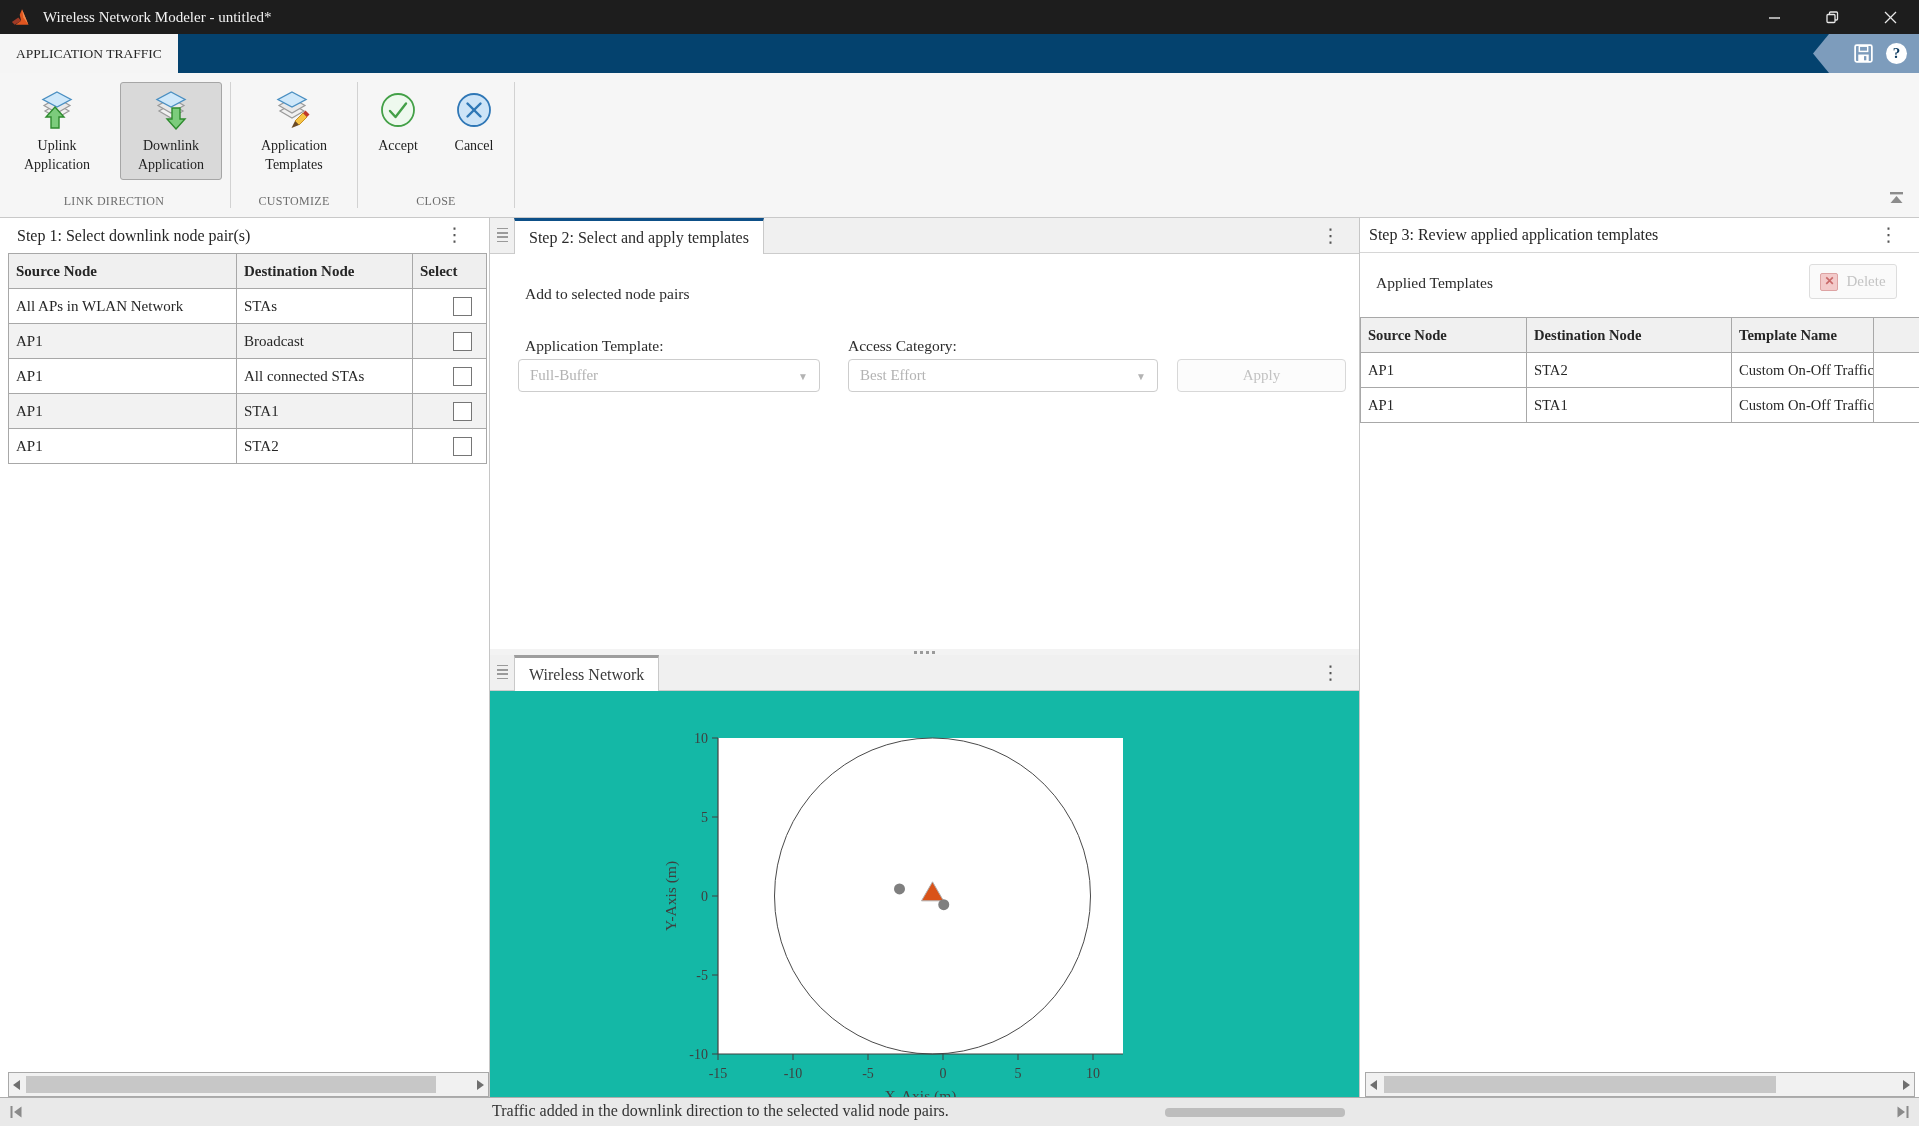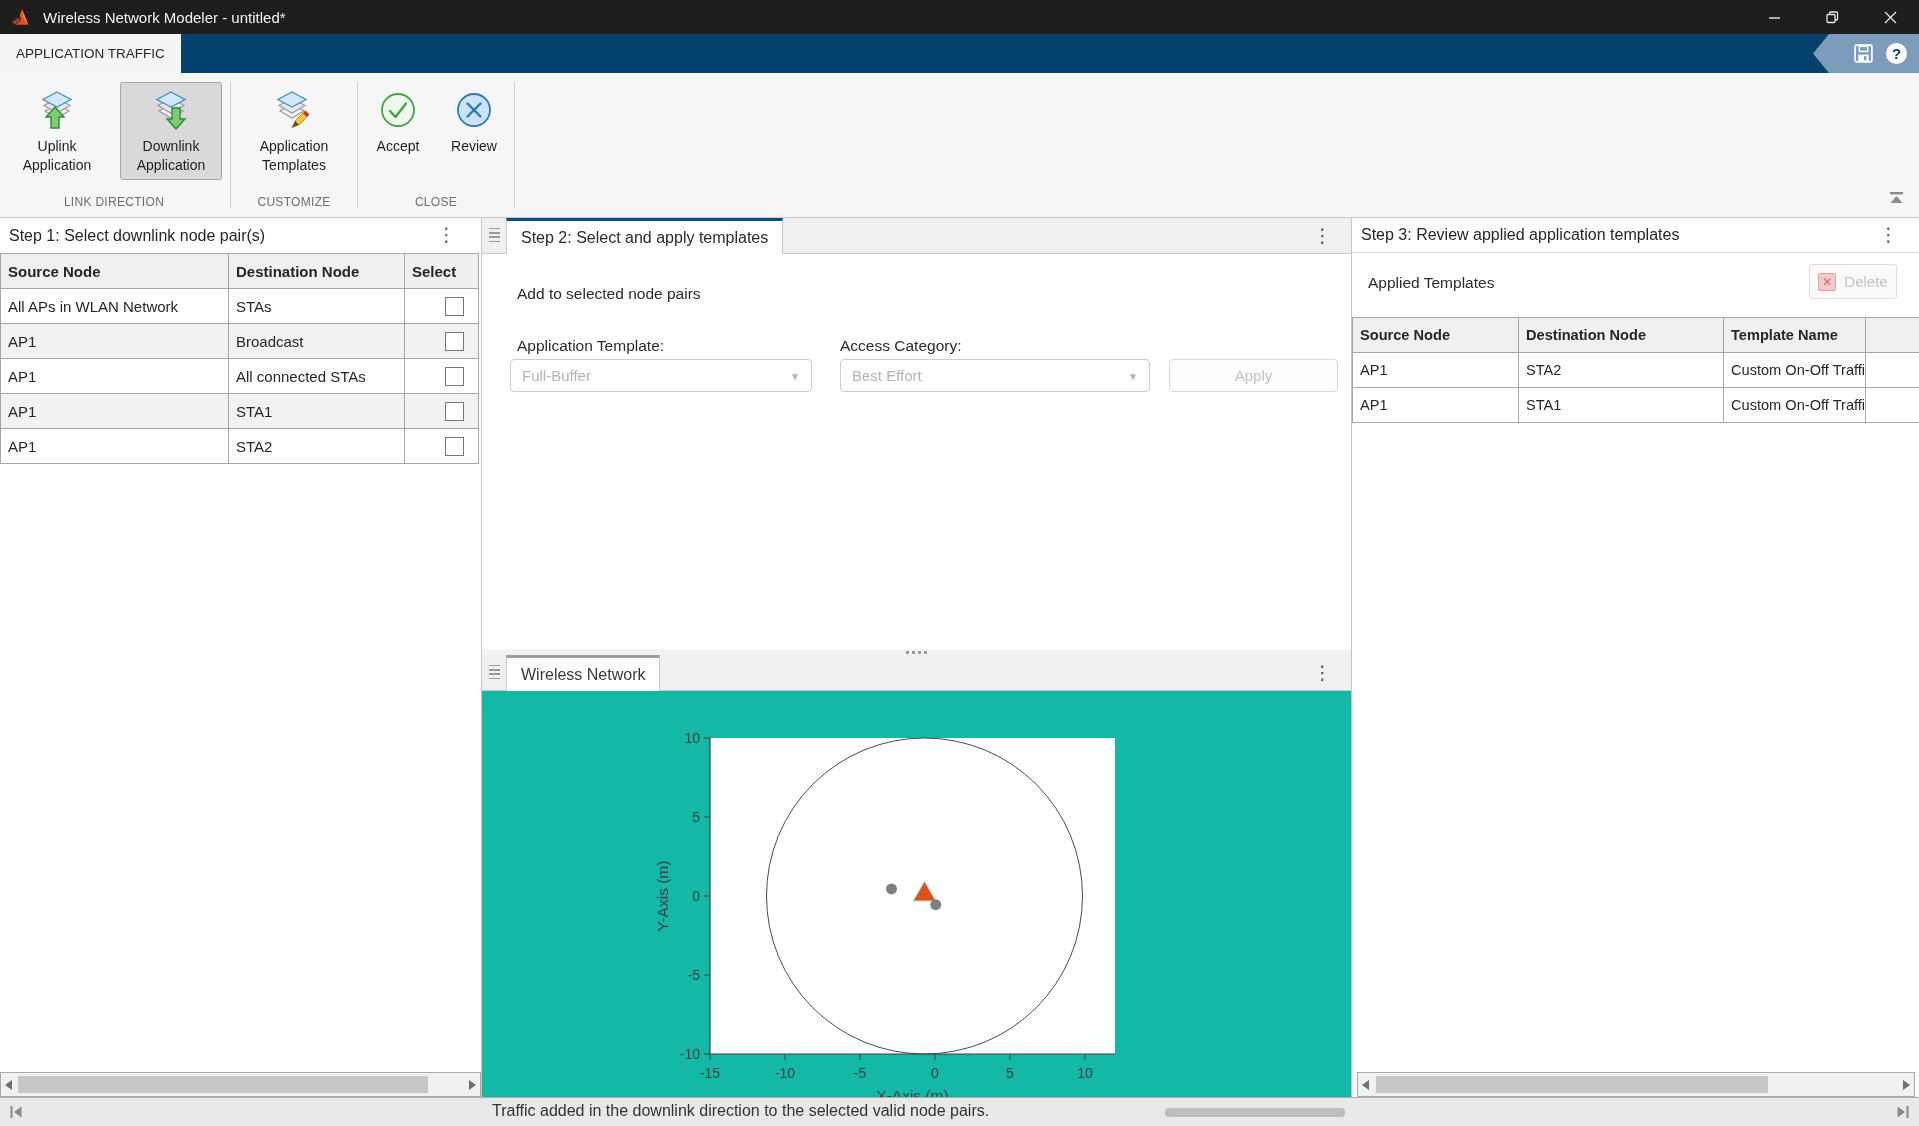--- a/index.html
+++ b/index.html
@@ -2,21 +2,21 @@
 <html><head>
 <meta charset="utf-8">
 <style>
   * { box-sizing: border-box; }
   html,body { margin:0; padding:0; }
   body {
     width:1919px; height:1126px; overflow:hidden;
     font-family:"Liberation Sans","DejaVu Sans",sans-serif;
     background:#fff; color:#262626;
   }
-  .app { width:1919px; height:1126px; display:flex; flex-direction:column; }
+  .app { width:1919px; height:1126px; display:flex; flex-direction:column;font-family:Liberation Serif, serif; }
 
   
   .titlebar { height:34px; background:#1d1d1d; display:flex; align-items:center; flex:none; }
   .tb-logo { margin:0 10px 0 11px; flex:none; }
   .tb-title { font-size:15px; color:#f2f2f2; }
   .win-controls { margin-left:auto; display:flex; height:100%; }
   .win-btn { width:58px; height:100%; display:flex; align-items:center; justify-content:center; }
 
   
   .ribbontabs { height:39px; background:#04426e; display:flex; align-items:stretch; position:relative; flex:none; }
@@ -37,21 +37,21 @@
   .tb-btn.selected { background:#d9d9d9; border-color:#a6a6a6; }
   .tb-btn svg { margin-bottom:7px; }
   .tb-btn .lbl { font-size:14px; line-height:18.5px; color:#1f1f1f; text-align:center; white-space:nowrap; }
   .tb-group-label { margin-top:auto; font-size:12px; color:#6d6d6d; text-align:center; padding-bottom:8px; letter-spacing:.3px; }
   .tb-sep { width:1px; background:#d2d2d2; margin:9px 2px; }
   .collapse-btn { position:absolute; right:14px; bottom:8px; }
 
   
   .main { height:879px; display:flex; flex:none; position:relative; }
   .vdiv { width:1px; background:#c6c6c6; }
-  .panel-left  { width:481px; position:relative; background:#fff; }
+  .panel-left  { width:481px; position:relative; background:#fff;margin-left:8px; }
   .col-mid     { width:869px; display:flex; flex-direction:column; }
   .panel-right { flex:1; position:relative; background:#fff; overflow:hidden; }
 
   .panel-header { height:35px; display:flex; align-items:center; font-size:16px; color:#262626;
                   padding-left:9px; position:relative; }
   .panel-header.bordered { border-bottom:1px solid #d6d6d6; }
   .dots { font-size:19px; color:#555; line-height:1; padding:2px 5px; }
   .dots.abs { position:absolute; top:5px; }
 
   
@@ -222,21 +222,21 @@
             <path d="M12 21 l5.5 6 L28 13.5" fill="none" stroke="#43a047" stroke-width="2.4" stroke-linecap="round" stroke-linejoin="round"></path>
           </svg>
           <span class="lbl">Accept</span>
         </div>
         <div class="tb-btn narrow">
           <svg width="40" height="40" viewBox="0 0 40 40">
             <circle cx="20" cy="20" r="16" fill="#cde4f7" stroke="#2f77b6" stroke-width="1.8"></circle>
             <line x1="13.5" y1="13.5" x2="26.5" y2="26.5" stroke="#2f77b6" stroke-width="2.4" stroke-linecap="round"></line>
             <line x1="26.5" y1="13.5" x2="13.5" y2="26.5" stroke="#2f77b6" stroke-width="2.4" stroke-linecap="round"></line>
           </svg>
-          <span class="lbl">Review</span>
+          <span class="lbl">Cancel</span>
         </div>
       </div>
       <div class="tb-group-label">CLOSE</div>
     </div>
     <div class="tb-sep"></div>
 
     <div class="collapse-btn">
       <svg width="17" height="14" viewBox="0 0 17 14">
         <rect x="2" y="1" width="13" height="2.4" fill="#8c8c8c"></rect>
         <polygon points="8.5,5 14.5,12 2.5,12" fill="#8c8c8c"></polygon>

